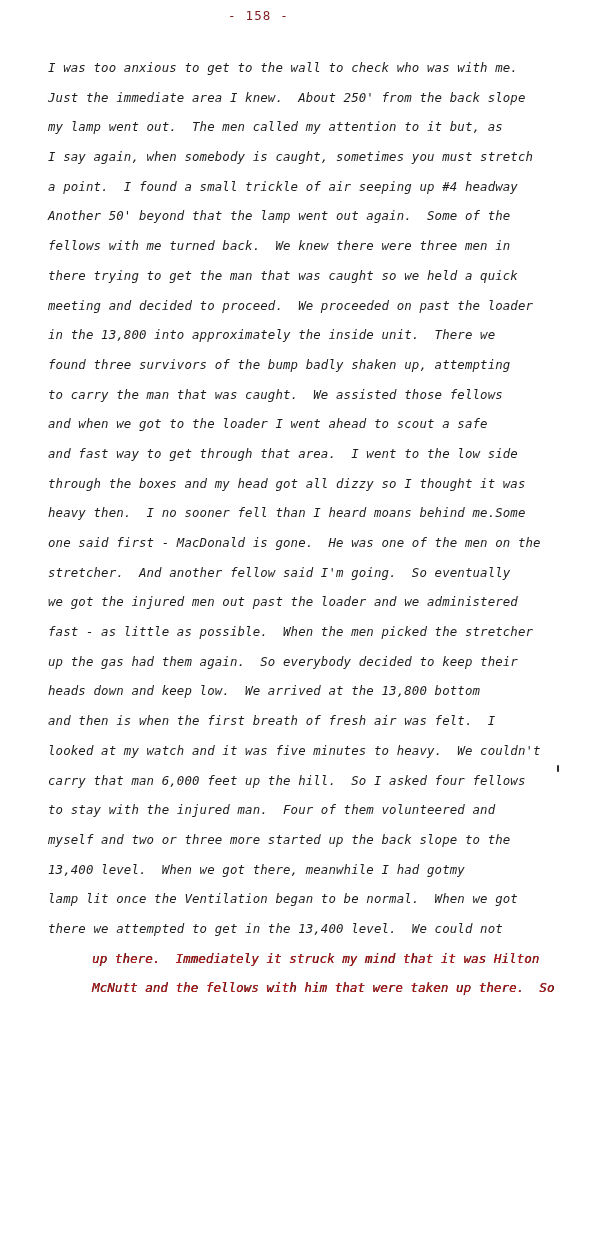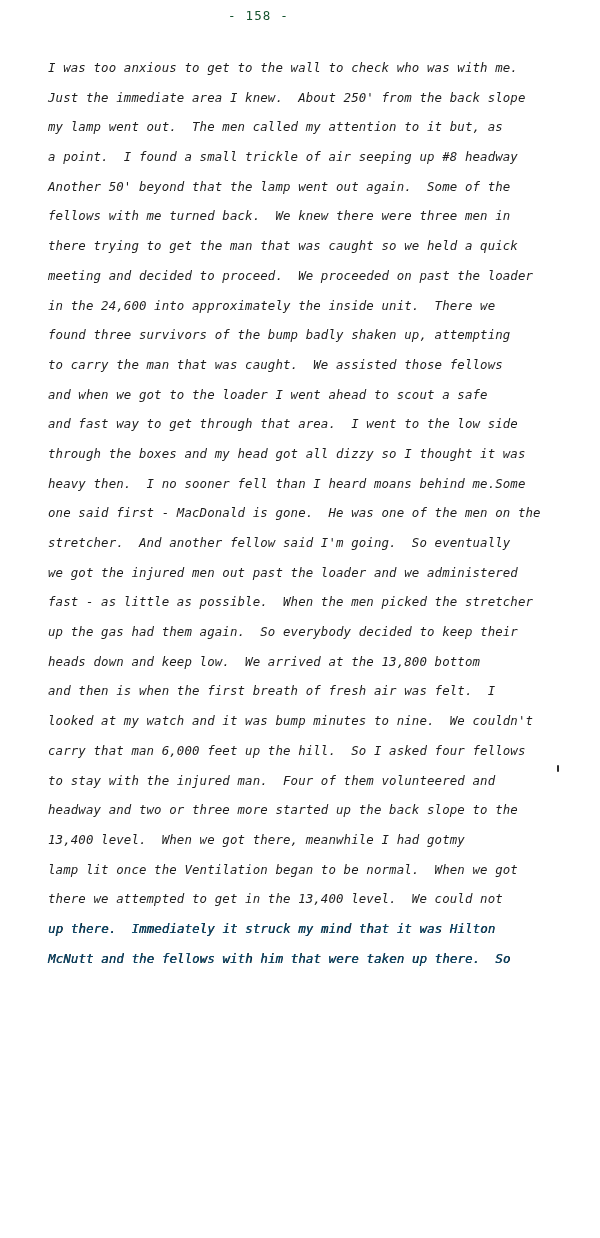--- a/index.html
+++ b/index.html
@@ -21,42 +21,43 @@
     background: #ffffff;
   }
   .page-number {
     position: absolute;
     top: 8px;
     left: 0;
     width: 517px;
     text-align: center;
     font-size: 12.5px;
     letter-spacing: 1.2px;
-    color: #14532d;
+    color: #7f1d1d;
     white-space: pre;
   }
   .body-text {
     position: absolute;
     top: 53px;
     left: 48px;
     width: 512px;
   }
   .line {
     height: 29.7px;
     line-height: 29.7px;
     font-size: 12.4px;
     letter-spacing: 0.12px;
     white-space: pre;
     color: #1d1d1d;
     font-weight: 400;
     font-style: italic;
   }
   .line.heavy {
-    color: #0c4a6e;
+    color: #b91c1c;
     text-shadow: 0.35px 0 0 #000;
+    margin-left: 44px;
   }
   .margin-mark {
     position: absolute;
     left: 557px;
     top: 765px;
     width: 2px;
     height: 7px;
     background: #2b2b2b;
     border-radius: 1px;
   }
@@ -65,43 +66,44 @@
 <body>
 
 <div class="page">
 
   <div class="page-number">- 158 -</div>
 
   <div class="body-text">
       <div class="line">I was too anxious to get to the wall to check who was with me.</div>
       <div class="line">Just the immediate area I knew.  About 250' from the back slope</div>
       <div class="line">my lamp went out.  The men called my attention to it but, as</div>
-      <div class="line">a point.  I found a small trickle of air seeping up #8 headway</div>
+      <div class="line">I say again, when somebody is caught, sometimes you must stretch</div>
+      <div class="line">a point.  I found a small trickle of air seeping up #4 headway</div>
       <div class="line">Another 50' beyond that the lamp went out again.  Some of the</div>
       <div class="line">fellows with me turned back.  We knew there were three men in</div>
       <div class="line">there trying to get the man that was caught so we held a quick</div>
       <div class="line">meeting and decided to proceed.  We proceeded on past the loader</div>
-      <div class="line">in the 24,600 into approximately the inside unit.  There we</div>
+      <div class="line">in the 13,800 into approximately the inside unit.  There we</div>
       <div class="line">found three survivors of the bump badly shaken up, attempting</div>
       <div class="line">to carry the man that was caught.  We assisted those fellows</div>
       <div class="line">and when we got to the loader I went ahead to scout a safe</div>
       <div class="line">and fast way to get through that area.  I went to the low side</div>
       <div class="line">through the boxes and my head got all dizzy so I thought it was</div>
       <div class="line">heavy then.  I no sooner fell than I heard moans behind me.Some</div>
       <div class="line">one said first - MacDonald is gone.  He was one of the men on the</div>
       <div class="line">stretcher.  And another fellow said I'm going.  So eventually</div>
       <div class="line">we got the injured men out past the loader and we administered</div>
       <div class="line">fast - as little as possible.  When the men picked the stretcher</div>
       <div class="line">up the gas had them again.  So everybody decided to keep their</div>
       <div class="line">heads down and keep low.  We arrived at the 13,800 bottom</div>
       <div class="line">and then is when the first breath of fresh air was felt.  I</div>
-      <div class="line">looked at my watch and it was bump minutes to nine.  We couldn't</div>
+      <div class="line">looked at my watch and it was five minutes to heavy.  We couldn't</div>
       <div class="line">carry that man 6,000 feet up the hill.  So I asked four fellows</div>
       <div class="line">to stay with the injured man.  Four of them volunteered and</div>
-      <div class="line">headway and two or three more started up the back slope to the</div>
+      <div class="line">myself and two or three more started up the back slope to the</div>
       <div class="line">13,400 level.  When we got there, meanwhile I had gotmy</div>
       <div class="line">lamp lit once the Ventilation began to be normal.  When we got</div>
       <div class="line">there we attempted to get in the 13,400 level.  We could not</div>
       <div class="line heavy">up there.  Immediately it struck my mind that it was Hilton</div>
       <div class="line heavy">McNutt and the fellows with him that were taken up there.  So</div>
     </div>
 
   <div class="margin-mark"></div>
 
 </div>

